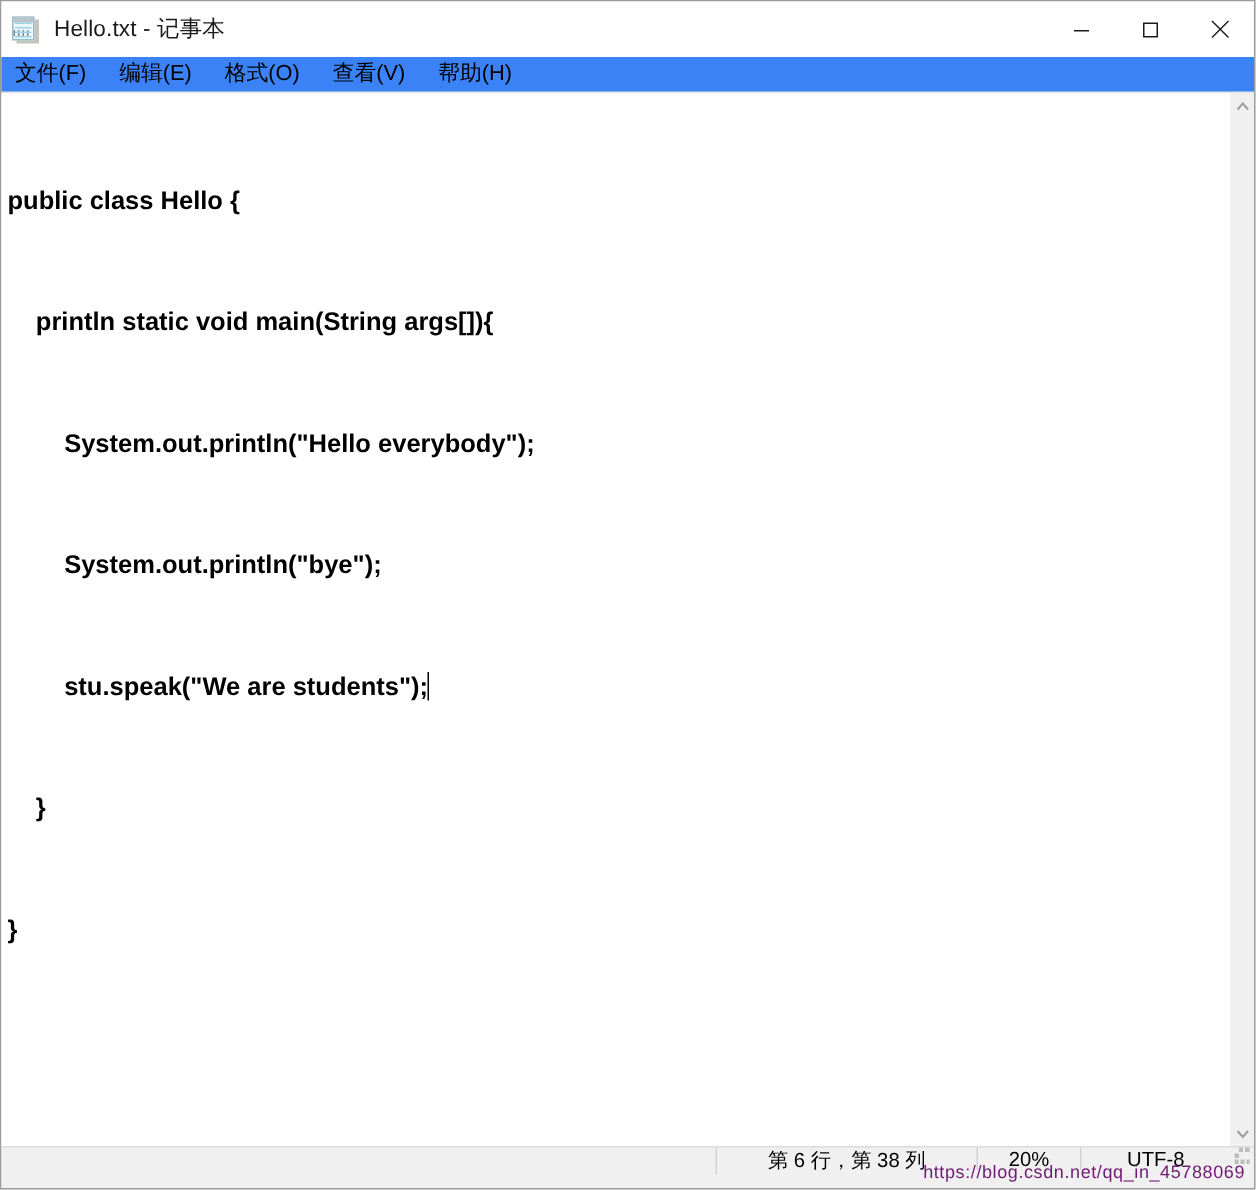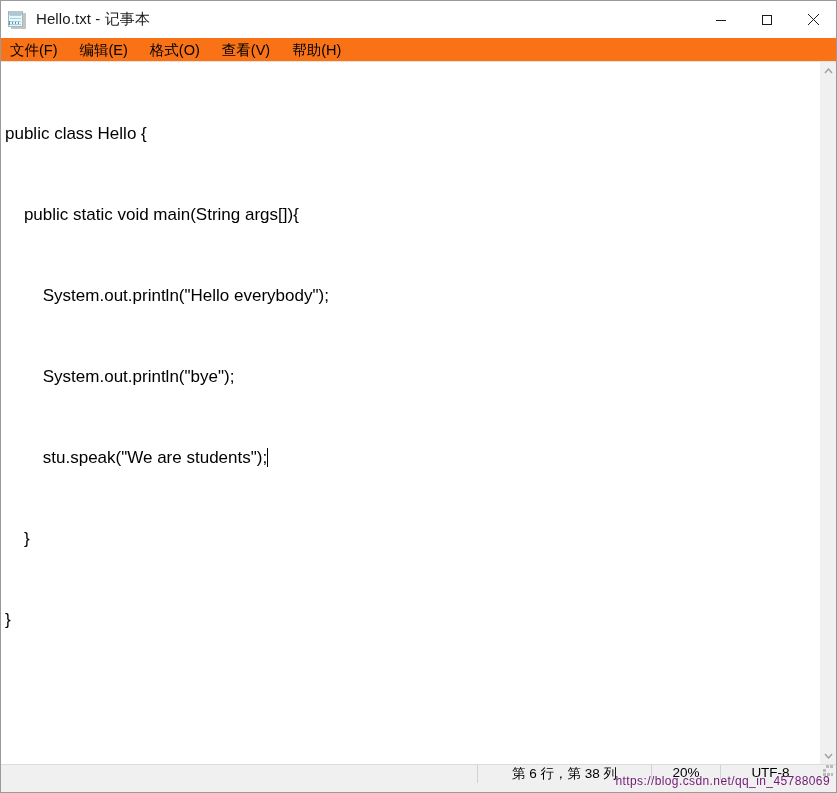--- a/index.html
+++ b/index.html
@@ -102,23 +102,23 @@
     border: 0;
     padding: 0;
     cursor: default;
   }
   .win-btn svg { display: block; }
 
   
   .menubar {
     height: 24px;
     min-height: 24px;
-    background: #f97316;
-    display: flex;
-    align-items: center;
+    background: #3b82f6;
+    display: flex;
+    align-items: flex-start;
     padding-left: 8px;
     border-bottom: 1px solid #e3e3e3;
     box-sizing: border-box;
   }
   .menu-item {
     font-size: 14.5px;
     color: #000000;
     padding: 0 9px 0 1px;
     margin-right: 12px;
     white-space: nowrap;
@@ -145,21 +145,21 @@
   }
   .code {
     margin: 0;
     font-family: "Liberation Sans", sans-serif;
     font-size: 17px;
     line-height: 27px;
     color: #000000;
     white-space: pre;
     tab-size: 4;
   }
-  .code .line { position: relative; height: 27px; }
+  .code .line { position: relative; height: 27px; font-weight: bold; }
   .caret {
     display: inline-block;
     width: 1px;
     height: 19px;
     background: #000;
     vertical-align: -4px;
     margin-left: 0px;
   }
 
   
@@ -298,21 +298,21 @@
     <div class="menu-item">格式(O)</div>
     <div class="menu-item">查看(V)</div>
     <div class="menu-item">帮助(H)</div>
   </div>
 
   <div class="content">
 
     <div class="editor">
       <div class="code">
         <div class="line">public class Hello {</div>
-        <div class="line">    public static void main(String args[]){</div>
+        <div class="line">    println static void main(String args[]){</div>
         <div class="line">        System.out.println("Hello everybody");</div>
         <div class="line">        System.out.println("bye");</div>
         <div class="line"><span>        stu.speak("We are students");</span><span class="caret"></span></div>
         <div class="line">    }</div>
         <div class="line">}</div>
         
         
         
         
         

